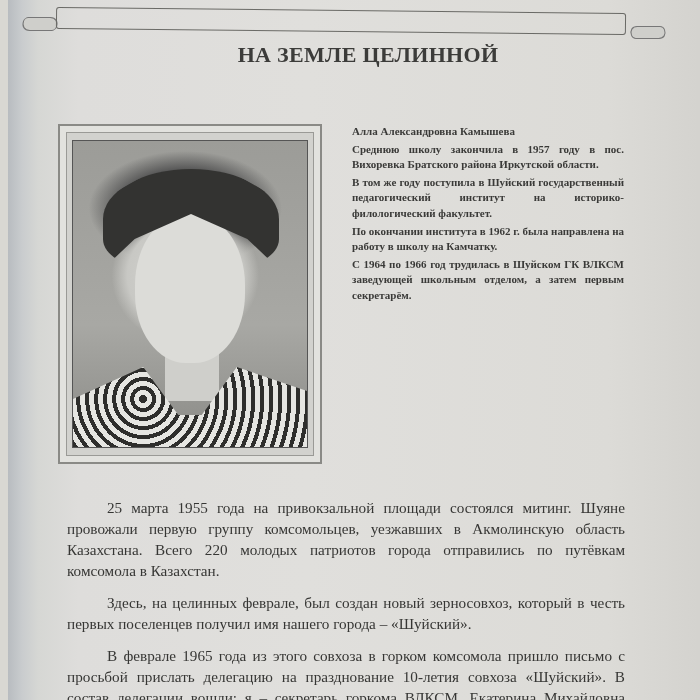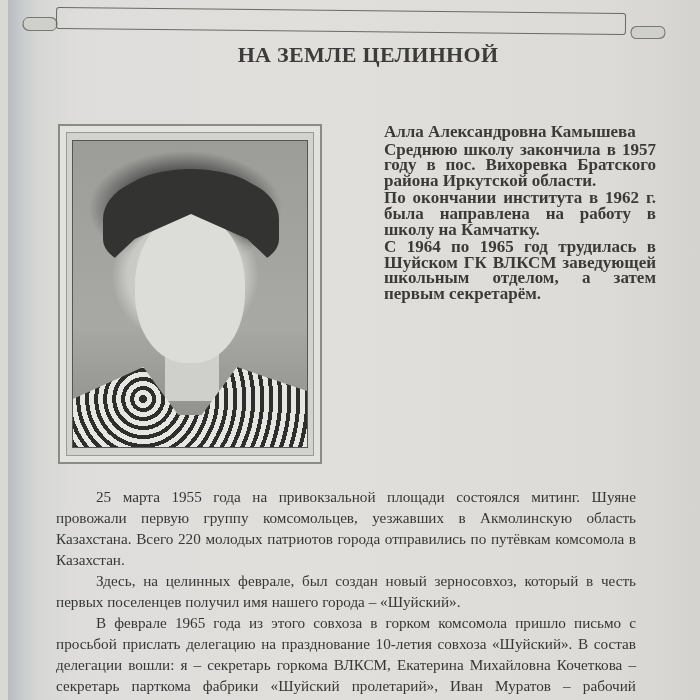--- a/index.html
+++ b/index.html
@@ -65,30 +65,30 @@
       position: absolute; left: 30px; top: 28px; width: 176px; height: 100px;
       background: #333331; border-radius: 50% 50% 30% 30%;
       clip-path: polygon(0 100%, 0 30%, 30% 0, 70% 0, 100% 30%, 100% 100%, 82% 70%, 50% 45%, 18% 70%);
     }
     .photo .neck {
       position: absolute; left: 92px; top: 200px; width: 54px; height: 60px; background: #cfcfcb;
     }
     
     .bio {
       position: absolute; left: 344px; top: 124px; width: 272px;
-      font-size: 17px; line-height: 15.6px; text-align: justify; color: #3a3a38; margin-left: 32px;
+      font-size: 11px; line-height: 15.6px; text-align: justify; color: #3a3a38;
     }
     .bio .name { font-weight: bold; }
     .bio p { margin: 0 0 2px 0; font-weight: bold; }
     
     .body-text {
       position: absolute; left: 48px; top: 486px; width: 580px;
       font-size: 15.2px; line-height: 21px; text-align: justify; color: #363634;
     }
-    .body-text p { text-indent: 40px; margin: 0; }
+    .body-text p { text-indent: 40px; margin: 11px; }
   </style>
 </head>
 <body>
 
 <div class="page">
   <div class="edge-right"></div>
 
   <div class="banner-tail-left"></div>
   <div class="banner"></div>
   <div class="banner-tail-right"></div>
@@ -100,22 +100,23 @@
       <div class="neck"></div>
       <div class="face"></div>
       <div class="hair"></div>
       <div class="blouse"></div>
     </div>
   </div>
 
   <div class="bio">
     <p class="name">Алла Александровна Камышева</p>
     <p>Среднюю школу закончила в 1957 году в пос. Вихоревка Братского района Иркутской области.</p>
+    <p>В том же году поступила в Шуйский государственный педагогический институт на историко-филологический факультет.</p>
     <p>По окончании института в 1962 г. была направлена на работу в школу на Камчатку.</p>
-    <p>С 1964 по 1965 год трудилась в Шуйском ГК ВЛКСМ заведующей школьным отделом, а затем первым секретарём.</p>
+    <p>С 1964 по 1966 год трудилась в Шуйском ГК ВЛКСМ заведующей школьным отделом, а затем первым секретарём.</p>
   </div>
 
   <div class="body-text">
     <p>25 марта 1955 года на привокзальной площади состоялся митинг. Шуяне провожали первую группу комсомольцев, уезжавших в Акмолинскую область Казахстана. Всего 220 молодых патриотов города отправились по путёвкам комсомола в Казахстан.</p>
     <p>Здесь, на целинных феврале, был создан новый зерносовхоз, который в честь первых поселенцев получил имя нашего города – «Шуйский».</p>
     <p>В феврале 1965 года из этого совхоза в горком комсомола пришло письмо с просьбой прислать делегацию на празднование 10-летия совхоза «Шуйский». В состав делегации вошли: я  – секретарь горкома ВЛКСМ, Екатерина Михайловна Кочеткова – секретарь парткома фабрики «Шуйский пролетарий», Иван Муратов – рабочий механического цеха завода им. Фрунзе.</p>
 
   </div>
 </div>
 

